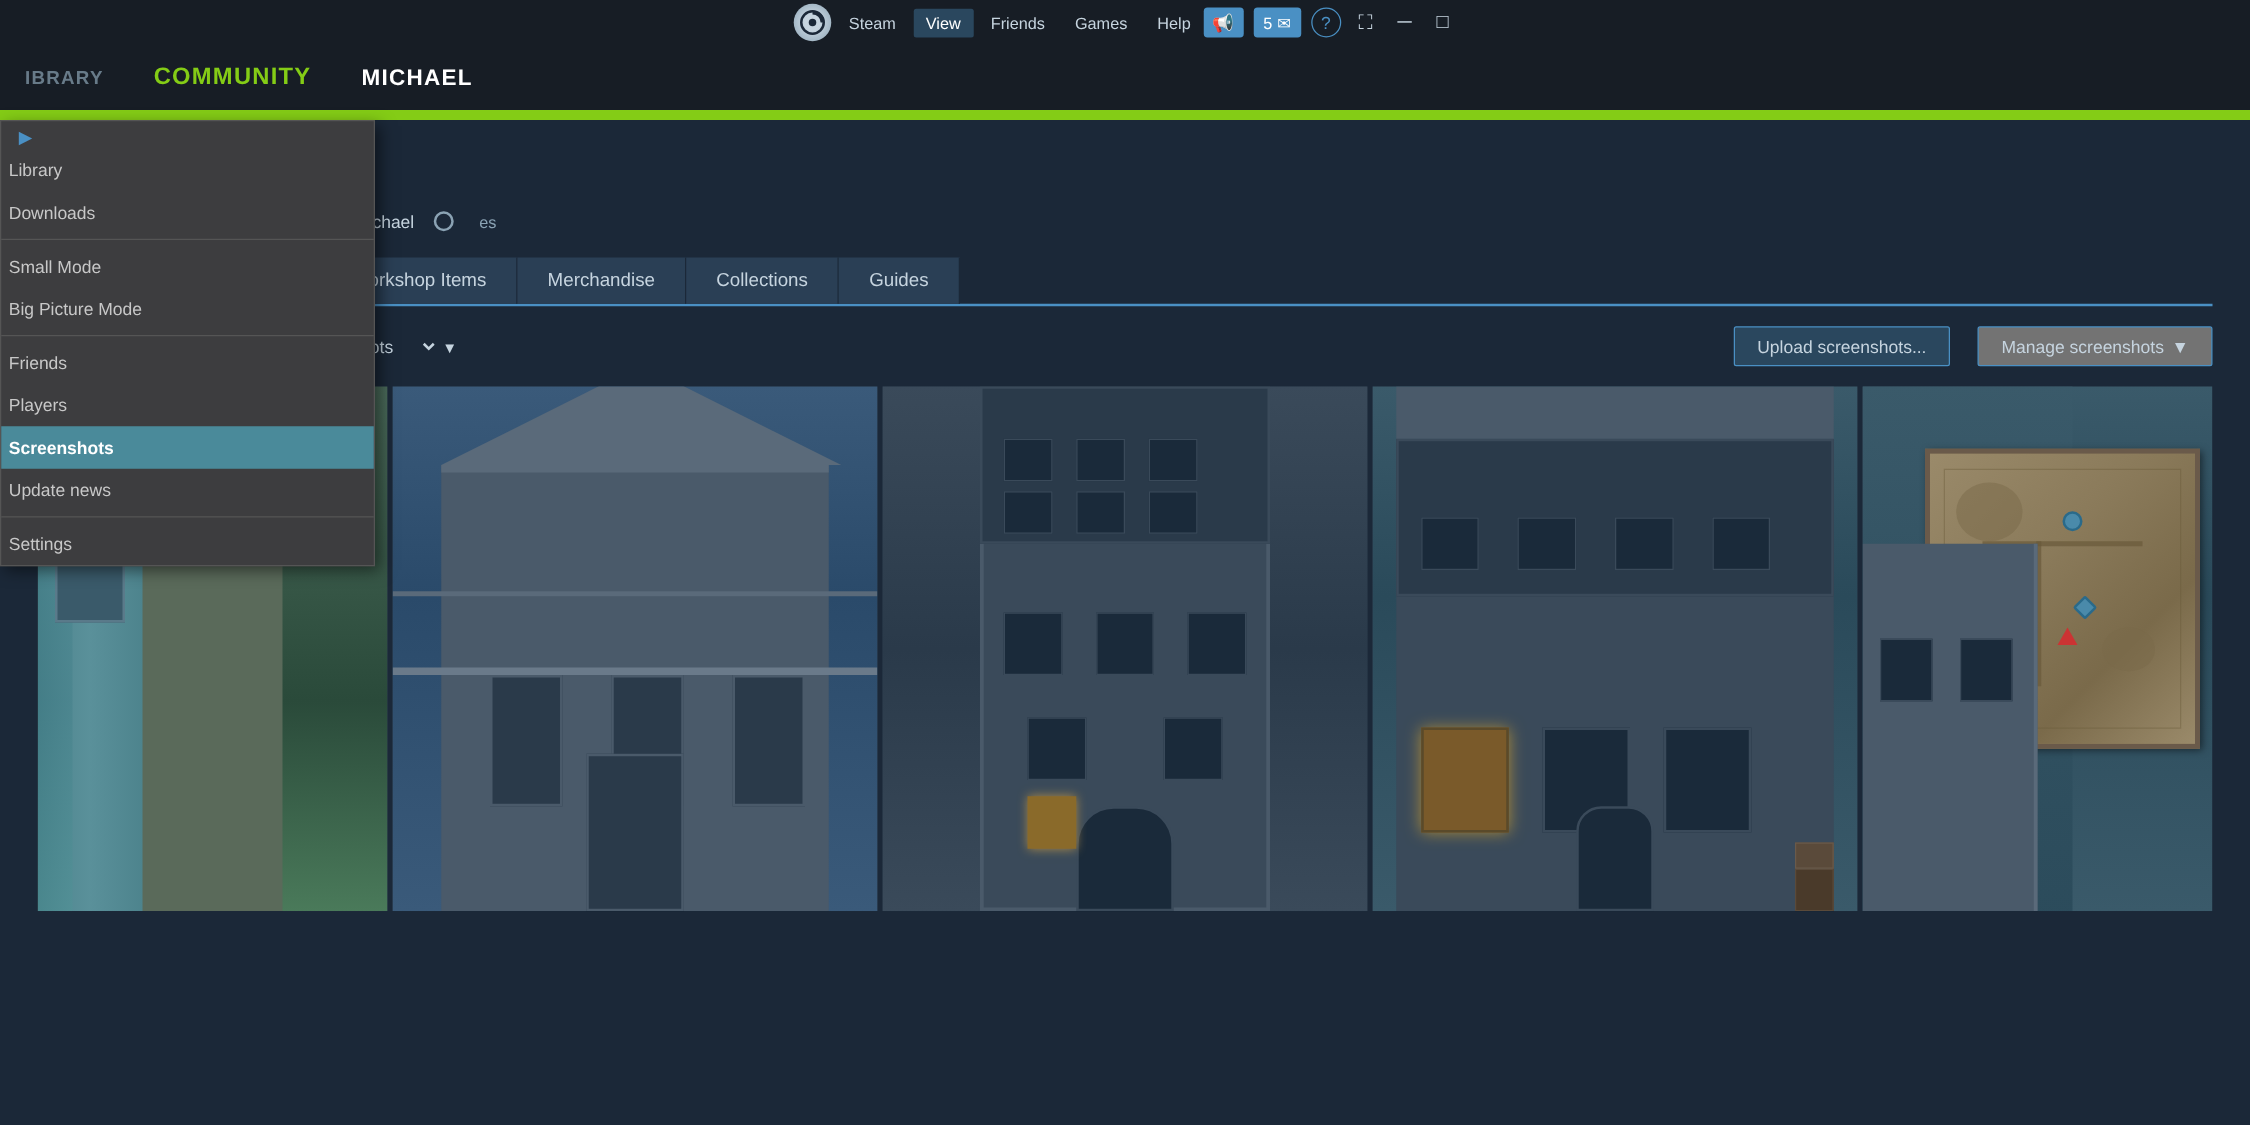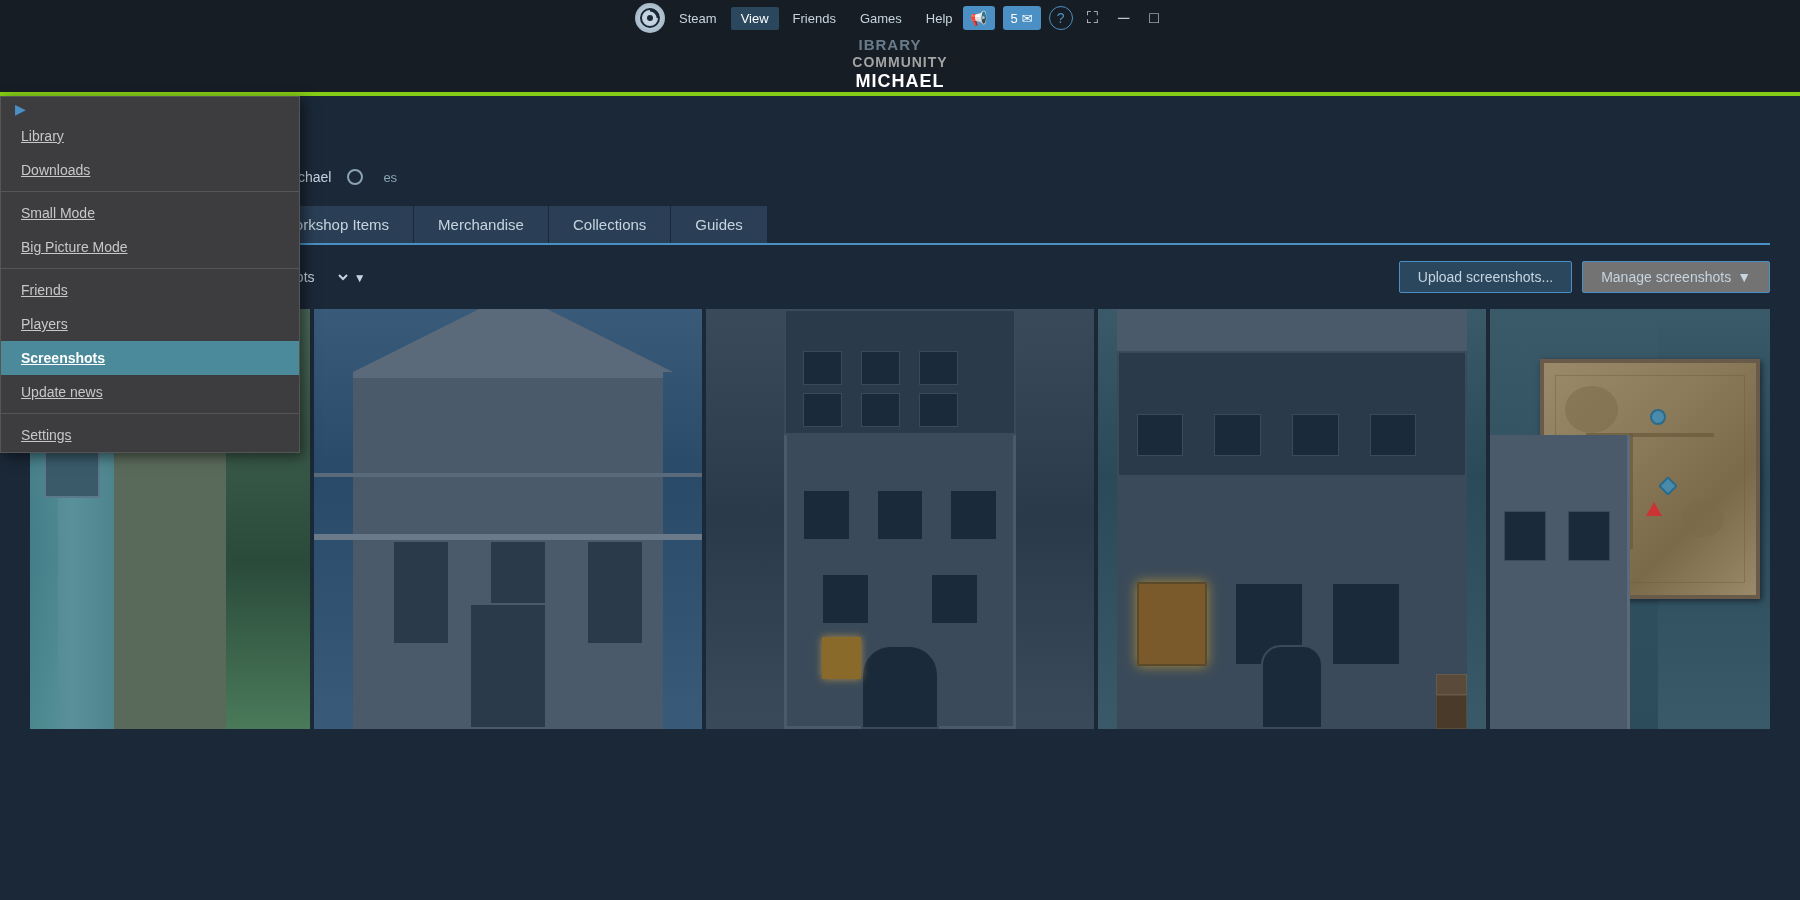--- a/index.html
+++ b/index.html
@@ -97,26 +97,25 @@
     }
 
     
     .nav-bar {
       height: 60px;
       background: #171d25;
       display: flex;
       align-items: center;
       padding: 0 20px;
       gap: 0;
-      border-bottom: 4px solid #84cc16;
-      flex-direction: column;
+      border-bottom: 8px solid #84cc16;
     }
     .nav-tab {
-      color: #a3a3a3;
-      font-size: 14px;
+      color: #84cc16;
+      font-size: 19px;
       font-weight: bold;
       padding: 0 20px;
       height: 60px;
       display: flex;
       align-items: center;
       cursor: pointer;
       text-transform: uppercase;
       letter-spacing: 1px;
       border-bottom: 2px solid transparent;
       margin-bottom: -2px;
@@ -289,21 +288,21 @@
       background: transparent;
       color: #c6d4df;
       border: none;
       font-size: 14px;
       cursor: pointer;
       padding-right: 20px;
     }
     .action-bar-right {
       display: flex;
       align-items: center;
-      gap: 10px;
+      gap: 22px;
       justify-content: flex-end;
     }
     .upload-btn {
       background: #2a475e;
       color: #c6d4df;
       border: 1px solid #4a90c4;
       padding: 7px 18px;
       font-size: 14px;
       cursor: pointer;
       border-radius: 2px;
@@ -341,26 +340,25 @@
       position: absolute;
       top: 0;
       left: 0;
       width: 300px;
       background: #3d3d3f;
       z-index: 100;
       border: 1px solid #555;
       box-shadow: 4px 4px 12px rgba(0,0,0,0.5);
     }
     .dropdown-item {
-      padding: 9px 20px;
+      padding: 9px 6px;
       font-size: 14px;
       color: #c8c8c8;
       cursor: pointer;
       border-bottom: none;
-      text-decoration: underline;
     }
     .dropdown-divider {
       height: 1px;
       background: #555;
       margin: 4px 0;
     }
     .dropdown-item.active-page {
       background: #4a8a9a;
       color: #fff;
       font-weight: bold;

